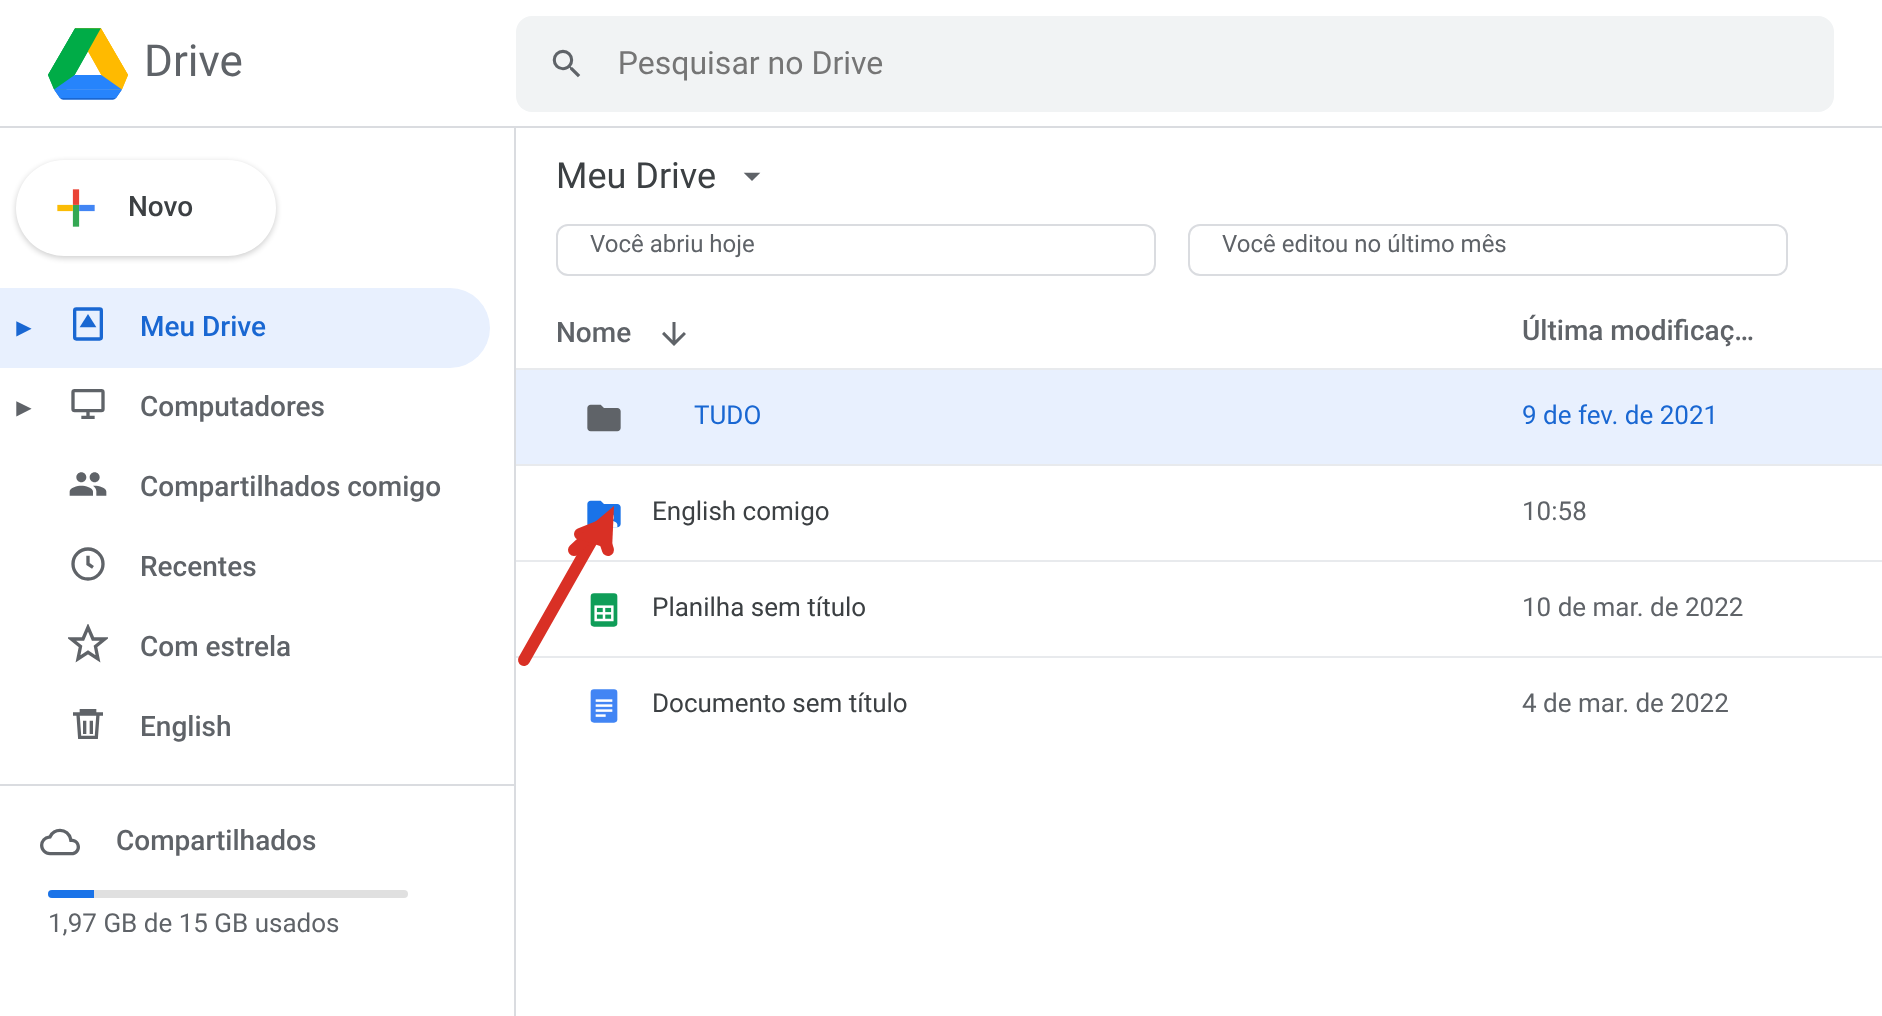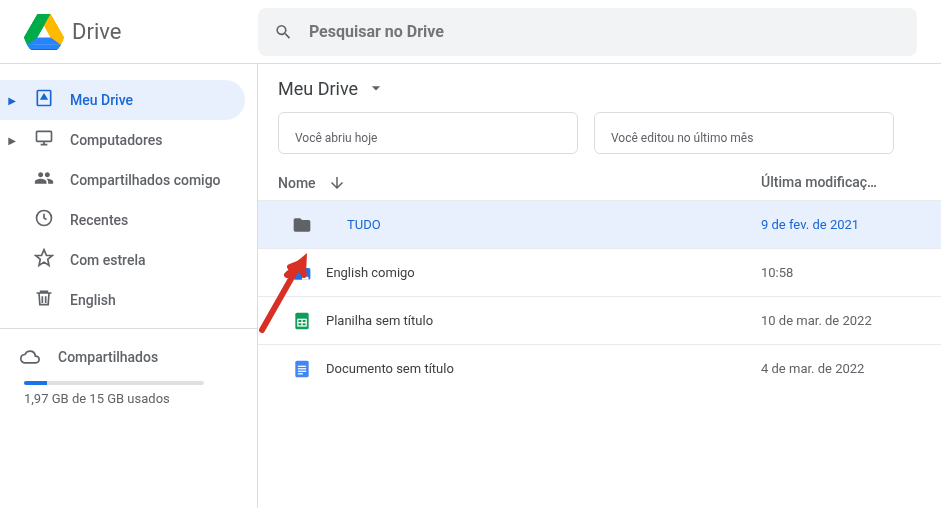--- a/index.html
+++ b/index.html
@@ -4,21 +4,21 @@
 <style>
   * { box-sizing: border-box; margin: 0; padding: 0; font-family: 'Segoe UI', Roboto, Arial, sans-serif; }
   body { width: 941px; height: 508px; overflow: hidden; background: #fff; position: relative; }
 
   
   .header { display: flex; align-items: center; height: 64px; padding: 0 24px; border-bottom: 1px solid #dadce0; }
   .logo-wrap { display: flex; align-items: center; gap: 8px; min-width: 234px; }
   .logo-svg { width: 40px; height: 40px; }
   .logo-text { font-size: 22px; color: #5f6368; }
   .search-bar { flex: 1; height: 48px; background: #f1f3f4; border-radius: 8px; display: flex; align-items: center; padding: 0 16px; }
-  .search-bar input { border: none; background: transparent; outline: none; font-size: 16px; color: #c2410c; margin-left: 16px; width: 100%; font-weight: bold; }
+  .search-bar input { border: none; background: transparent; outline: none; font-size: 16px; color: #c2410c; margin-left: 16px; width: 100%; }
 
   .layout { display: flex; height: calc(508px - 64px); }
 
   
   .sidebar { width: 258px; padding-top: 16px; border-right: 1px solid #dadce0; display: flex; flex-direction: column; }
   .new-btn { display: flex; align-items: center; gap: 12px; margin: 0 16px 16px 8px; padding: 0 20px 0 16px; height: 48px; width: 130px; border-radius: 24px; background: #fff; box-shadow: 0 1px 3px rgba(0,0,0,0.2); cursor: pointer; }
   .plus-svg { width: 28px; height: 28px; }
   .new-btn span { font-size: 14px; color: #3c4043; font-weight: 500; }
 
   .nav { display: flex; flex-direction: column; }
@@ -36,21 +36,21 @@
   .storage-item .label { font-size: 14px; color: #5f6368; font-weight: 500; }
   .storage-bar { height: 4px; background: #e0e0e0; border-radius: 2px; width: 180px; margin: 4px 0 6px 4px; overflow: hidden; }
   .storage-fill { height: 100%; width: 13%; background: #1a73e8; }
   .storage-text { font-size: 13px; color: #5f6368; margin-left: 4px; }
 
   
   .main { flex: 1; display: flex; flex-direction: column; overflow: hidden; }
   .breadcrumb { display: flex; align-items: center; height: 48px; padding: 0 20px; gap: 8px; }
   .breadcrumb-title { font-size: 18px; color: #3c4043; }
   .suggest-row { display: flex; gap: 16px; padding: 0 20px 12px 20px; }
-  .suggest-card { border: 1px solid #dadce0; border-radius: 6px; height: 42px; display: flex; align-items: flex-end; padding: 8px 16px; width: 300px; }
+  .suggest-card { border: 1px solid #dadce0; border-radius: 6px; height: 26px; display: flex; align-items: flex-end; padding: 8px 16px; width: 300px; }
   .suggest-card span { font-size: 12px; color: #5f6368; }
 
   .col-head { display: flex; padding: 8px 20px; color: #5f6368; font-size: 14px; font-weight: 500; justify-content: center; }
   .col-head .name-col { flex: 1; display: flex; align-items: center; gap: 12px; }
   .col-head .date-col { width: 160px; }
 
   .file-list { display: flex; flex-direction: column; }
   .file-row { display: flex; align-items: center; height: 48px; padding: 0 20px; border-top: 1px solid #e8eaed; cursor: pointer; }
   .file-row .icon-cell { width: 48px; display: flex; justify-content: center; }
   .file-row .name-cell { flex: 1; font-size: 13px; color: #3c4043; }
@@ -89,20 +89,29 @@
   <div class="search-bar">
     <svg width="20" height="20" viewBox="0 0 24 24" fill="#5f6368">
       <path d="M15.5 14h-.79l-.28-.27A6.471 6.471 0 0016 9.5 6.5 6.5 0 109.5 16c1.61 0 3.09-.59 4.23-1.57l.27.28v.79l5 4.99L20.49 19l-4.99-5zm-6 0C7.01 14 5 11.99 5 9.5S7.01 5 9.5 5 14 7.01 14 9.5 11.99 14 9.5 14z"></path>
     </svg>
     <input type="text" placeholder="Pesquisar no Drive" style="">
   </div>
 </div>
 
 <div class="layout">
   <div class="sidebar">
+    <div class="new-btn">
+      <svg class="plus-svg" viewBox="0 0 36 36">
+        <path fill="#34A853" d="M16 16v14h4V16z"></path>
+        <path fill="#4285F4" d="M30 16H20v4h10z"></path>
+        <path fill="#FBBC05" d="M6 16h10v4H6z"></path>
+        <path fill="#EA4335" d="M16 6v10h4V6z"></path>
+      </svg>
+      <span>Novo</span>
+    </div>
 
     <div class="nav" id="nav-list">
         <div class="nav-item active">
           <span class="expand">▶</span>
           <span><svg class="nav-icon" viewBox="0 0 24 24" fill="#1967d2">
               <path d="M19 2H5a2 2 0 00-2 2v16a2 2 0 002 2h14a2 2 0 002-2V4a2 2 0 00-2-2zm0 18H5V4h14v16z"></path>
               <path d="M12 6l-5 8h10z" fill="#1967d2"></path>
             </svg></span>
           <span class="label">Meu Drive</span>
         </div>

